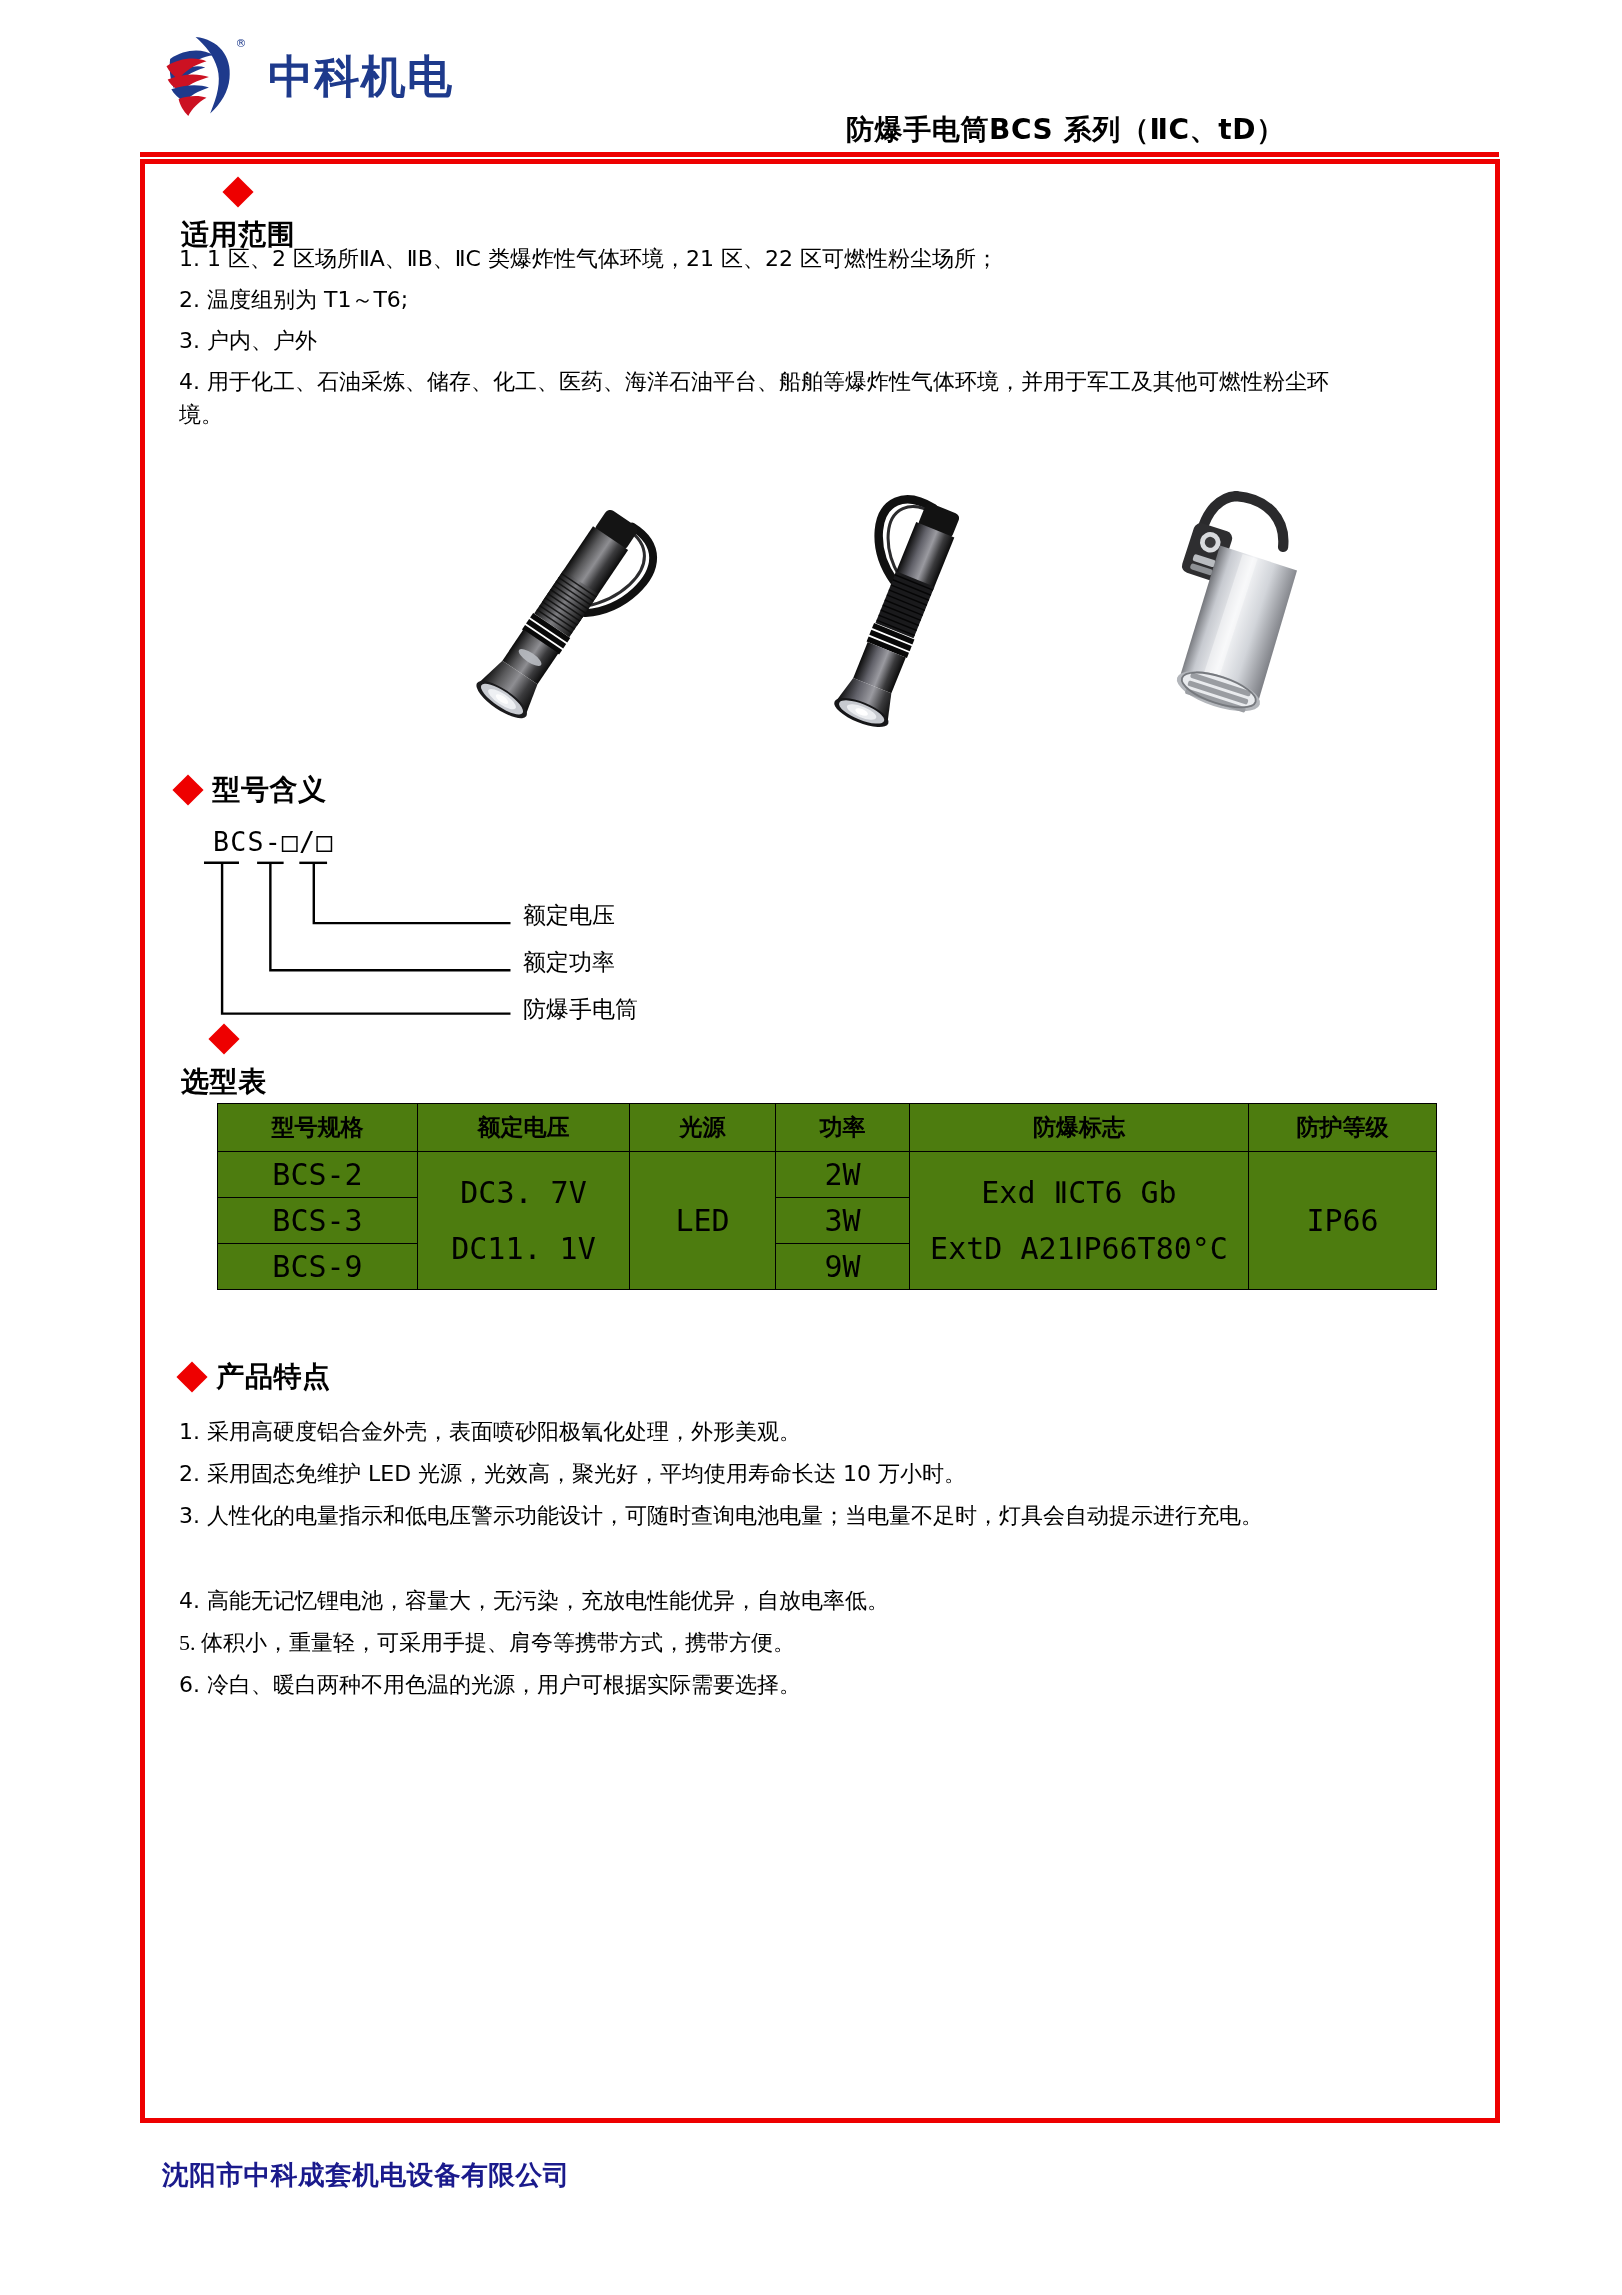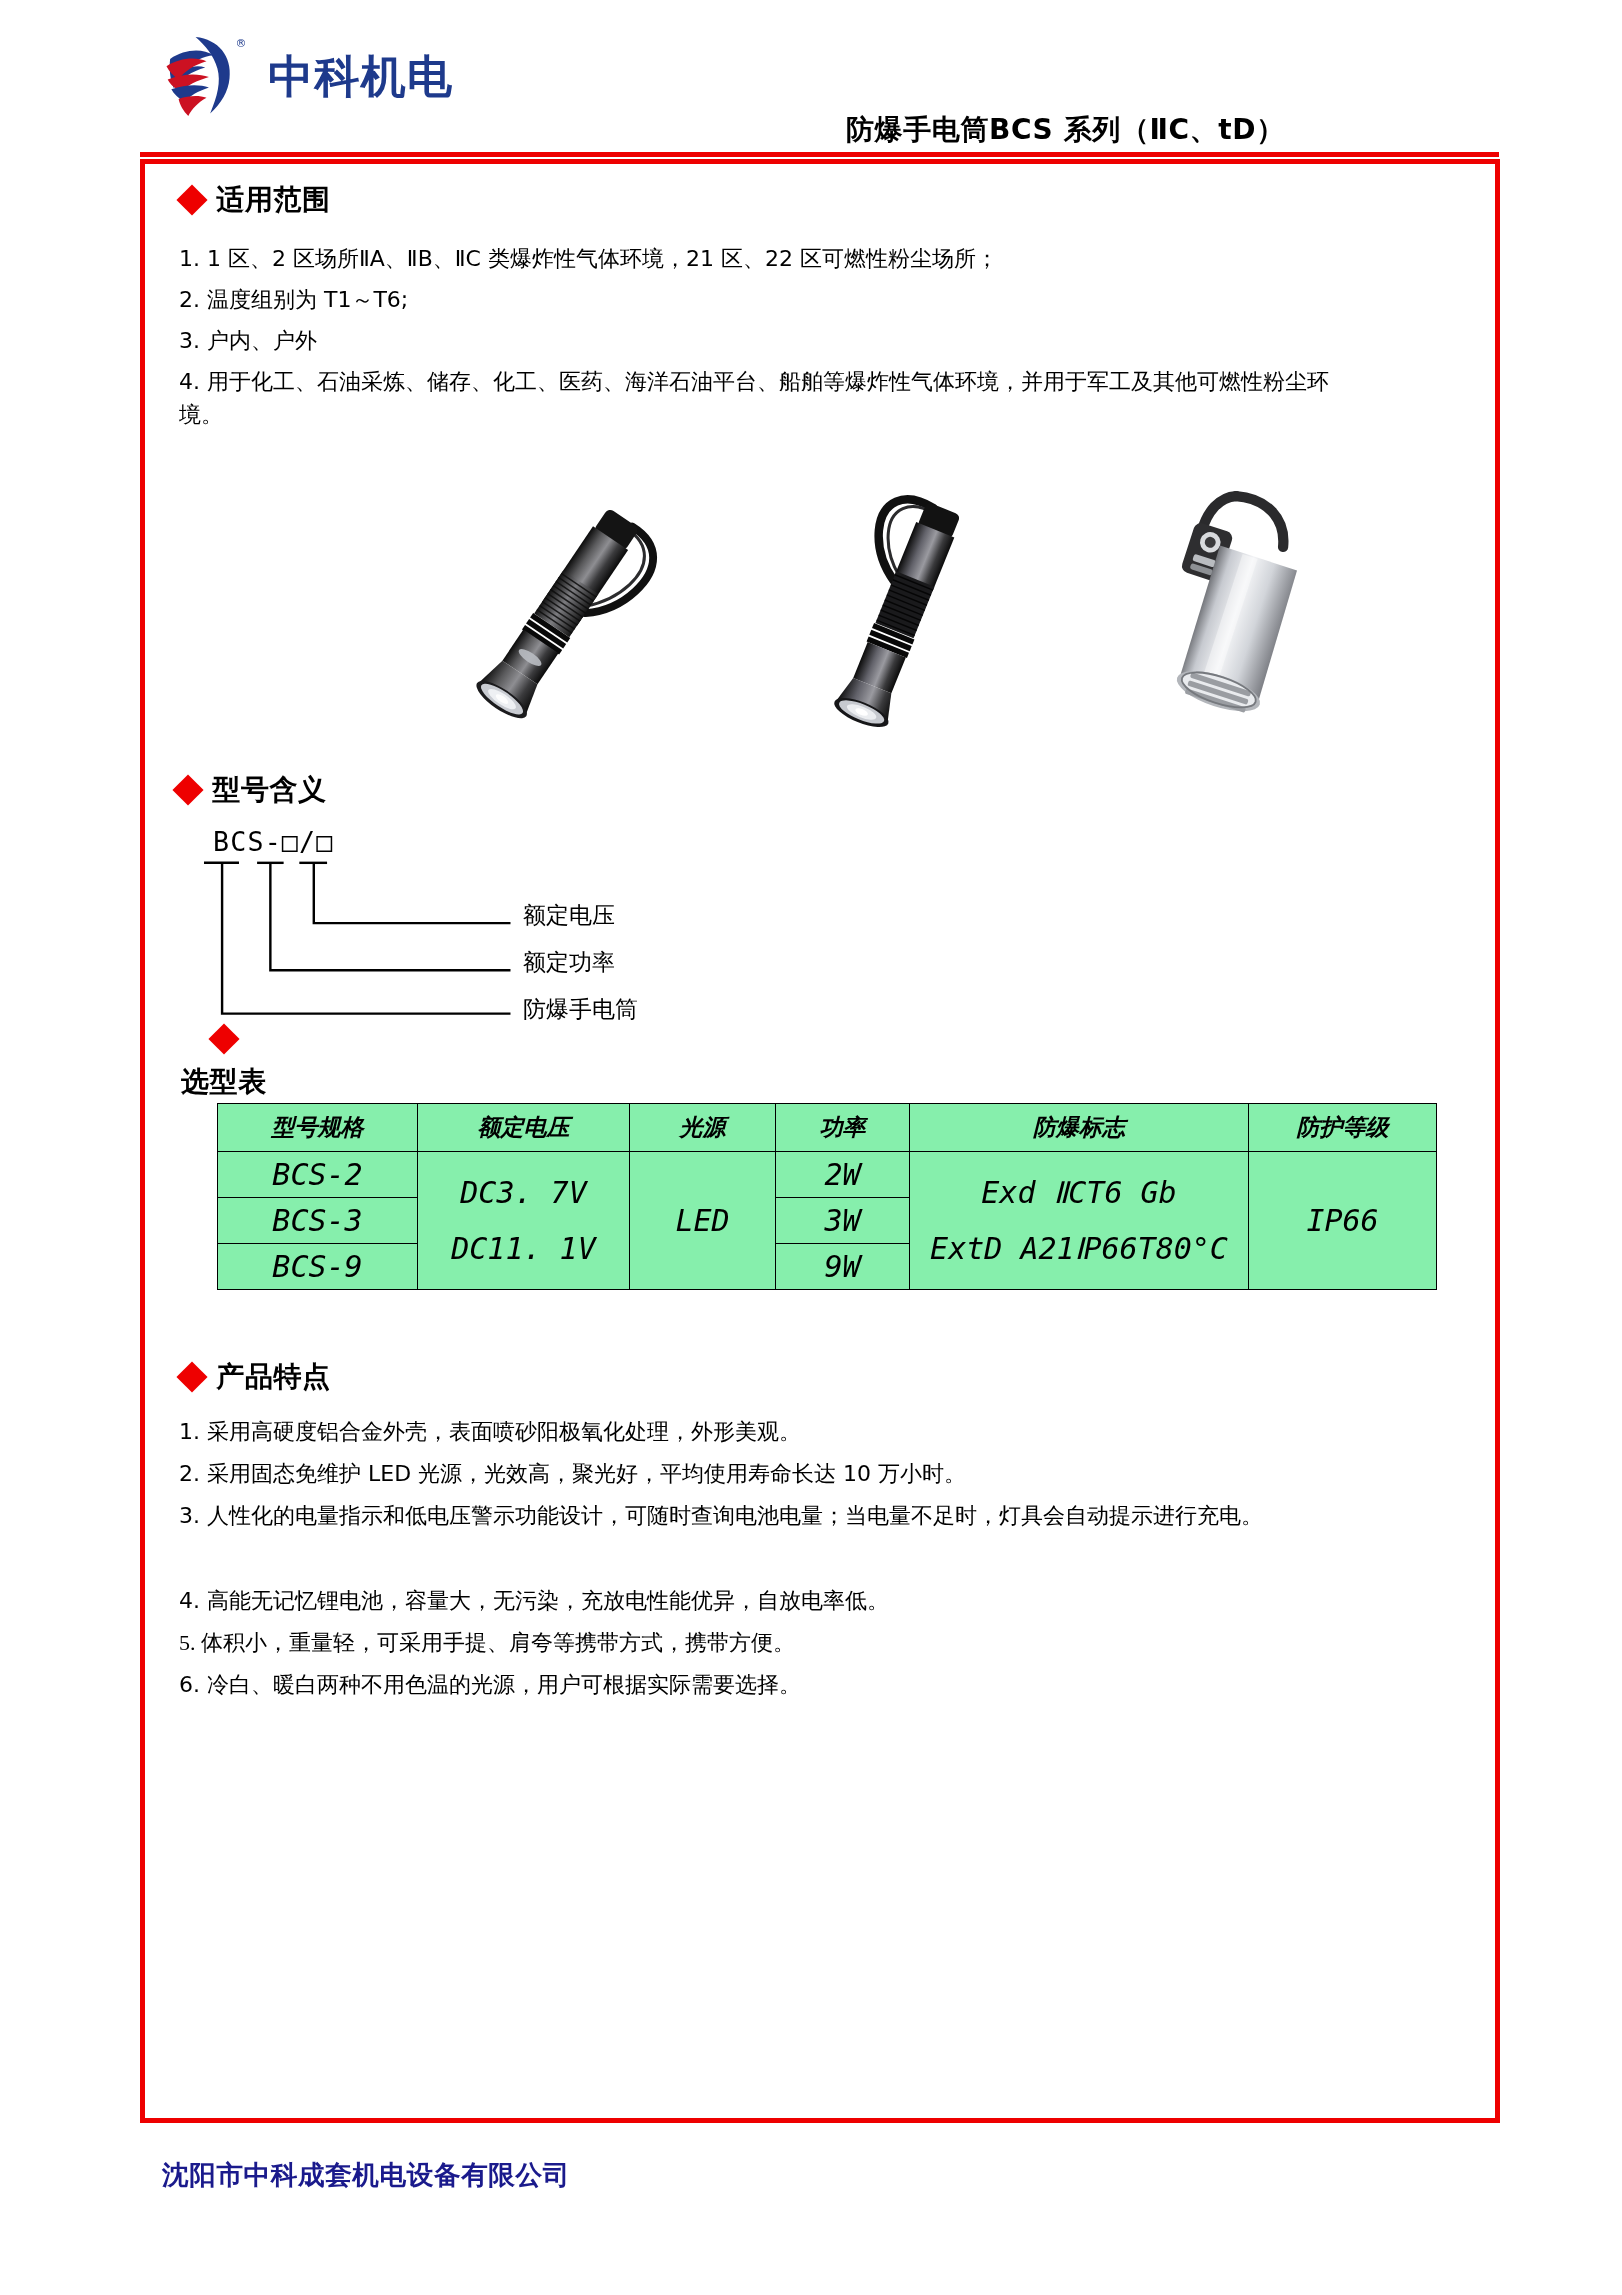--- a/index.html
+++ b/index.html
@@ -93,22 +93,21 @@
     font-size:23px; color:#000;
     font-family:"DejaVu Sans", sans-serif;
     white-space:nowrap;
   }
 
   
   #sel-table {
     position:absolute; left:217px; top:1103px;
     border-collapse:collapse;
     font-family:"DejaVu Sans", sans-serif;
-    background:#86efac;
-    font-style:italic;
+    background:#4d7c0f;
   }
   #sel-table td, #sel-table th {
     border:1.8px solid #000;
     text-align:center; vertical-align:middle;
     color:#000; font-size:30px;
     padding:0;
   }
   #sel-table thead th {
     font-weight:bold; height:47px; font-size:23px;
   }
@@ -144,21 +143,21 @@
     </div>
     <div id="logo-text">中科机电</div>
   </div>
 
   <div id="header-title">防爆手电筒BCS 系列（ⅡC、tD）</div>
   <div id="header-rule"></div>
 </div>
 
 <div id="frame"></div>
 
-<div class="section-head" style="left:181px; top:181px;">
+<div class="section-head" style="left:181px; top:181px;flex-direction:column;">
   <span class="diamond"></span>
   <span class="htext">适用范围</span>
 </div>
 
 <div class="para" style="left:179px; top:242px; width:1184px;">1. 1 区、2 区场所ⅡA、ⅡB、ⅡC 类爆炸性气体环境，21 区、22 区可燃性粉尘场所；</div>
 <div class="para" style="left:179px; top:283px; width:1184px;">2. 温度组别为 T1～T6;</div>
 <div class="para" style="left:179px; top:324px; width:1184px;">3. 户内、户外</div>
 <div class="para" style="left:179px; top:365px; width:1187px;">4. 用于化工、石油采炼、储存、化工、医药、海洋石油平台、船舶等爆炸性气体环境，并用于军工及其他可燃性粉尘环境。</div>
 
 <div id="product-images">

